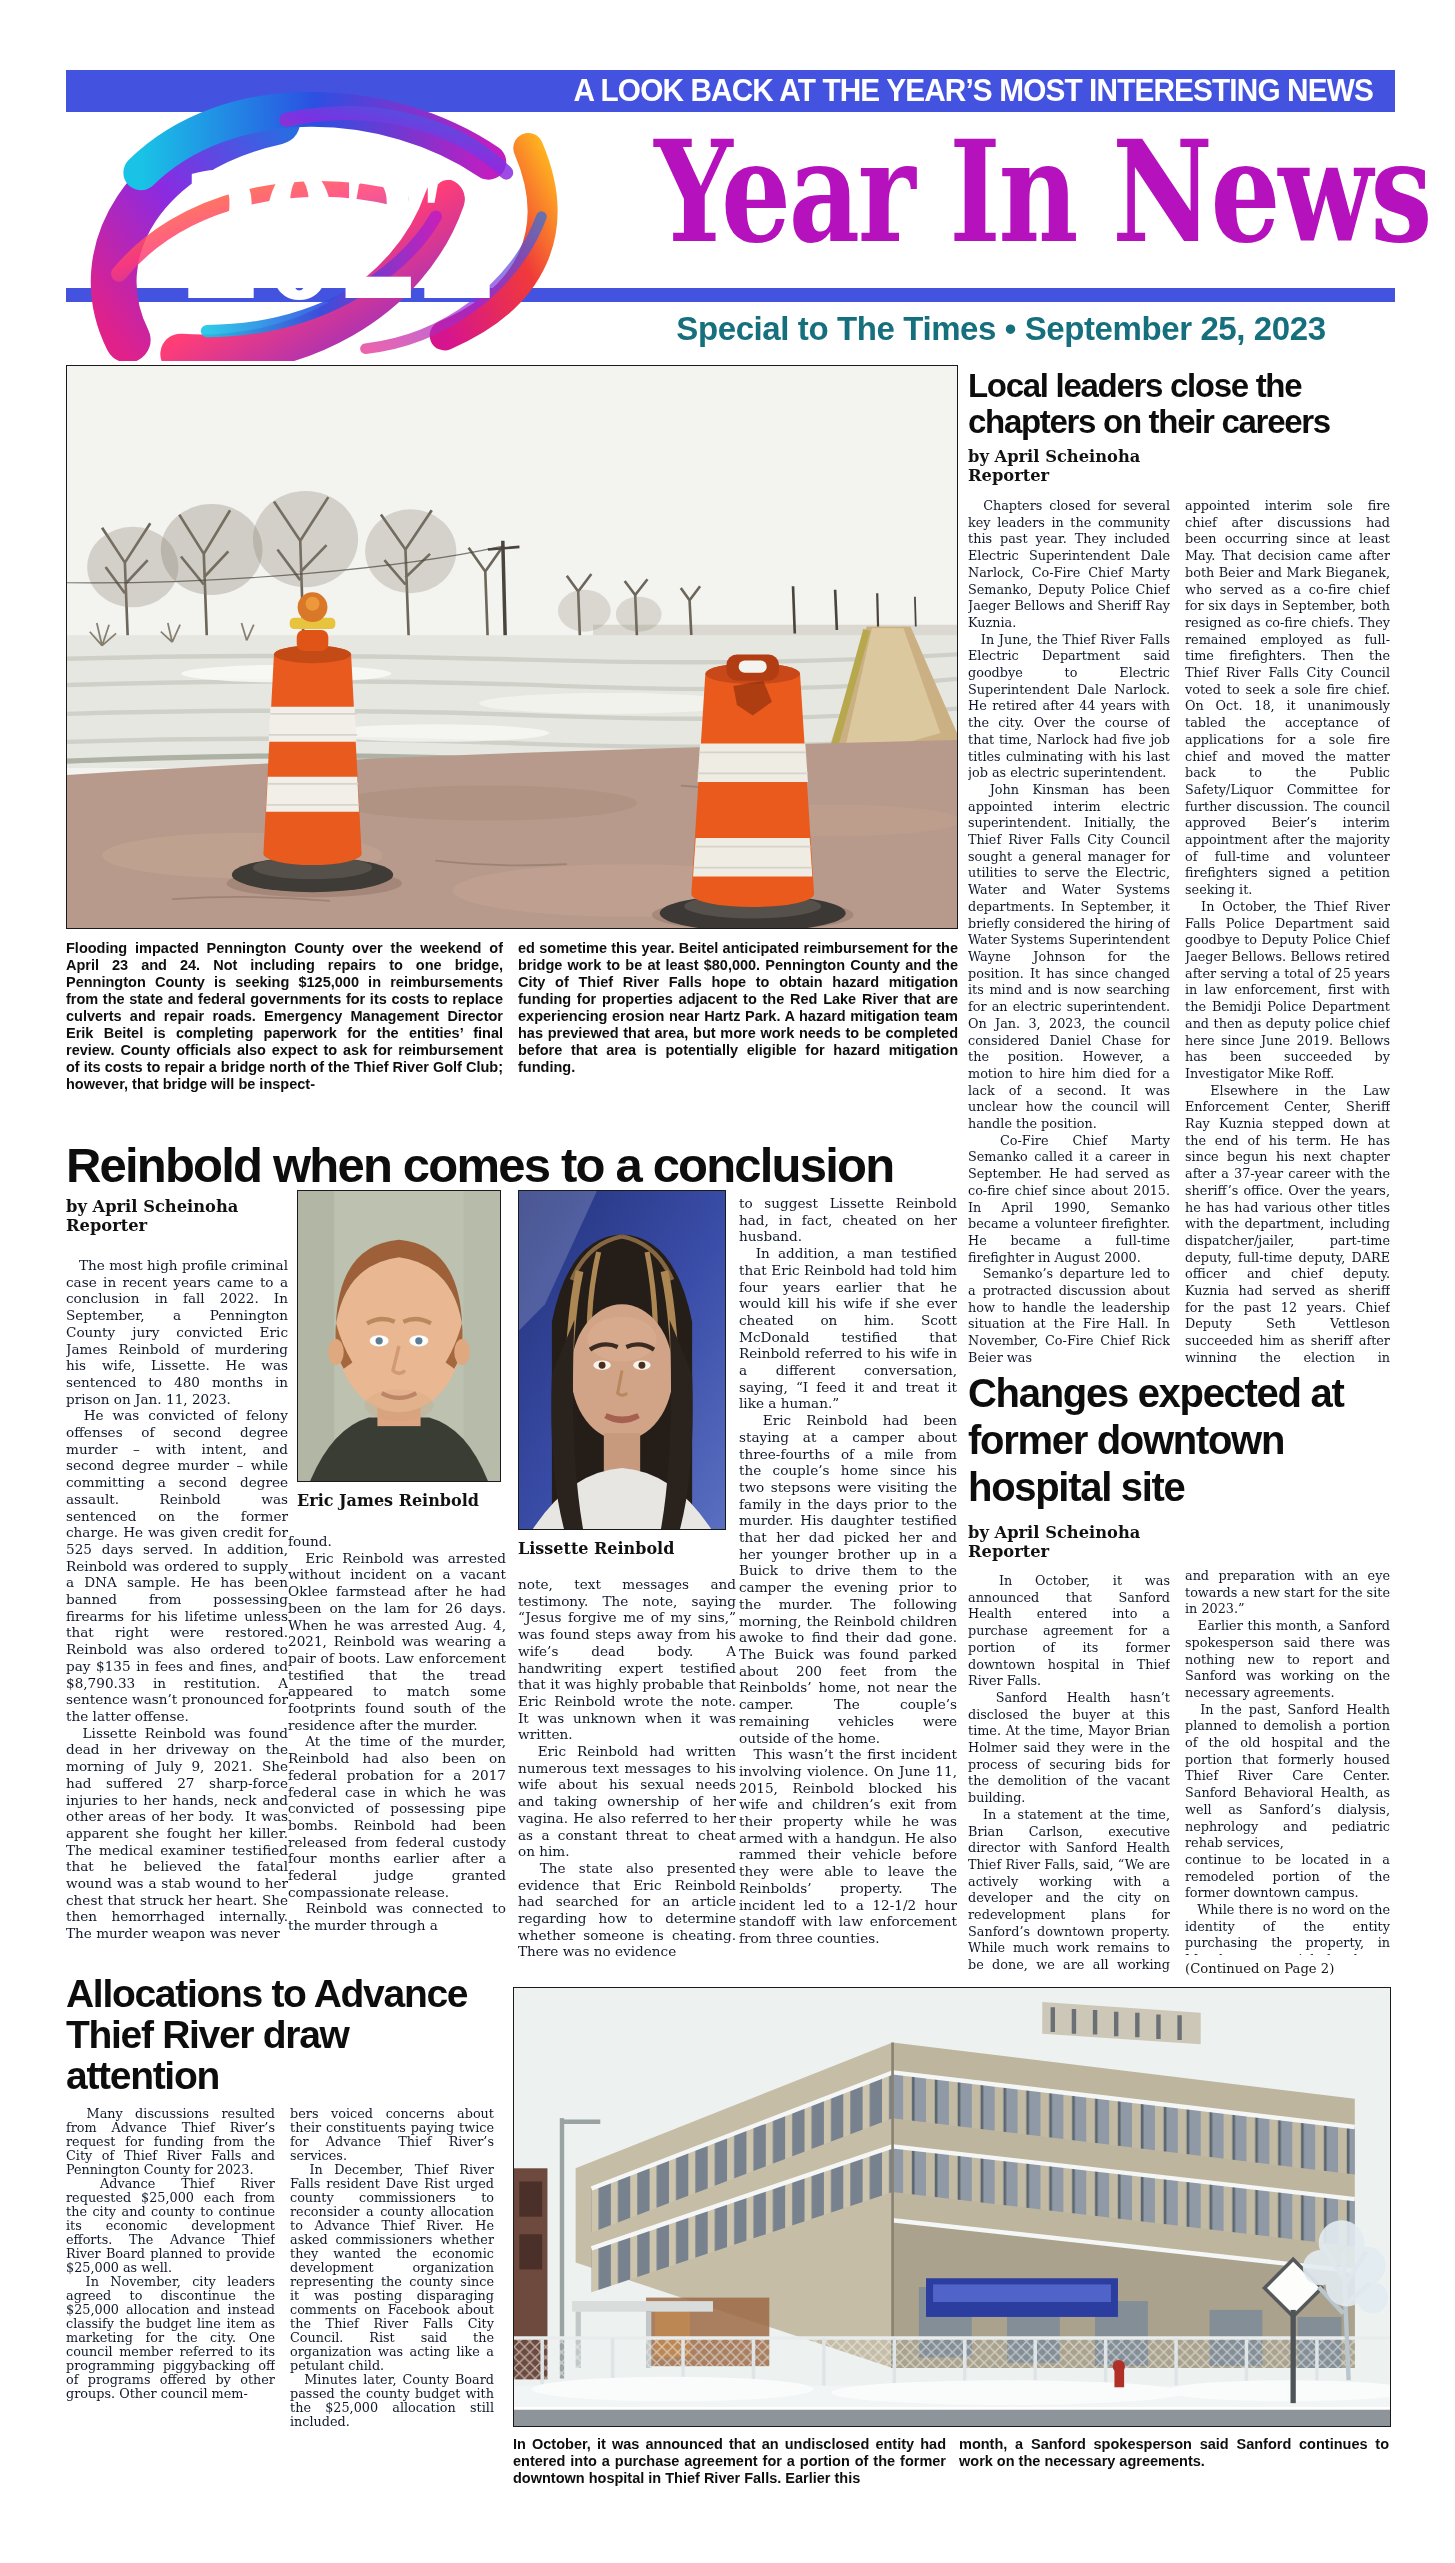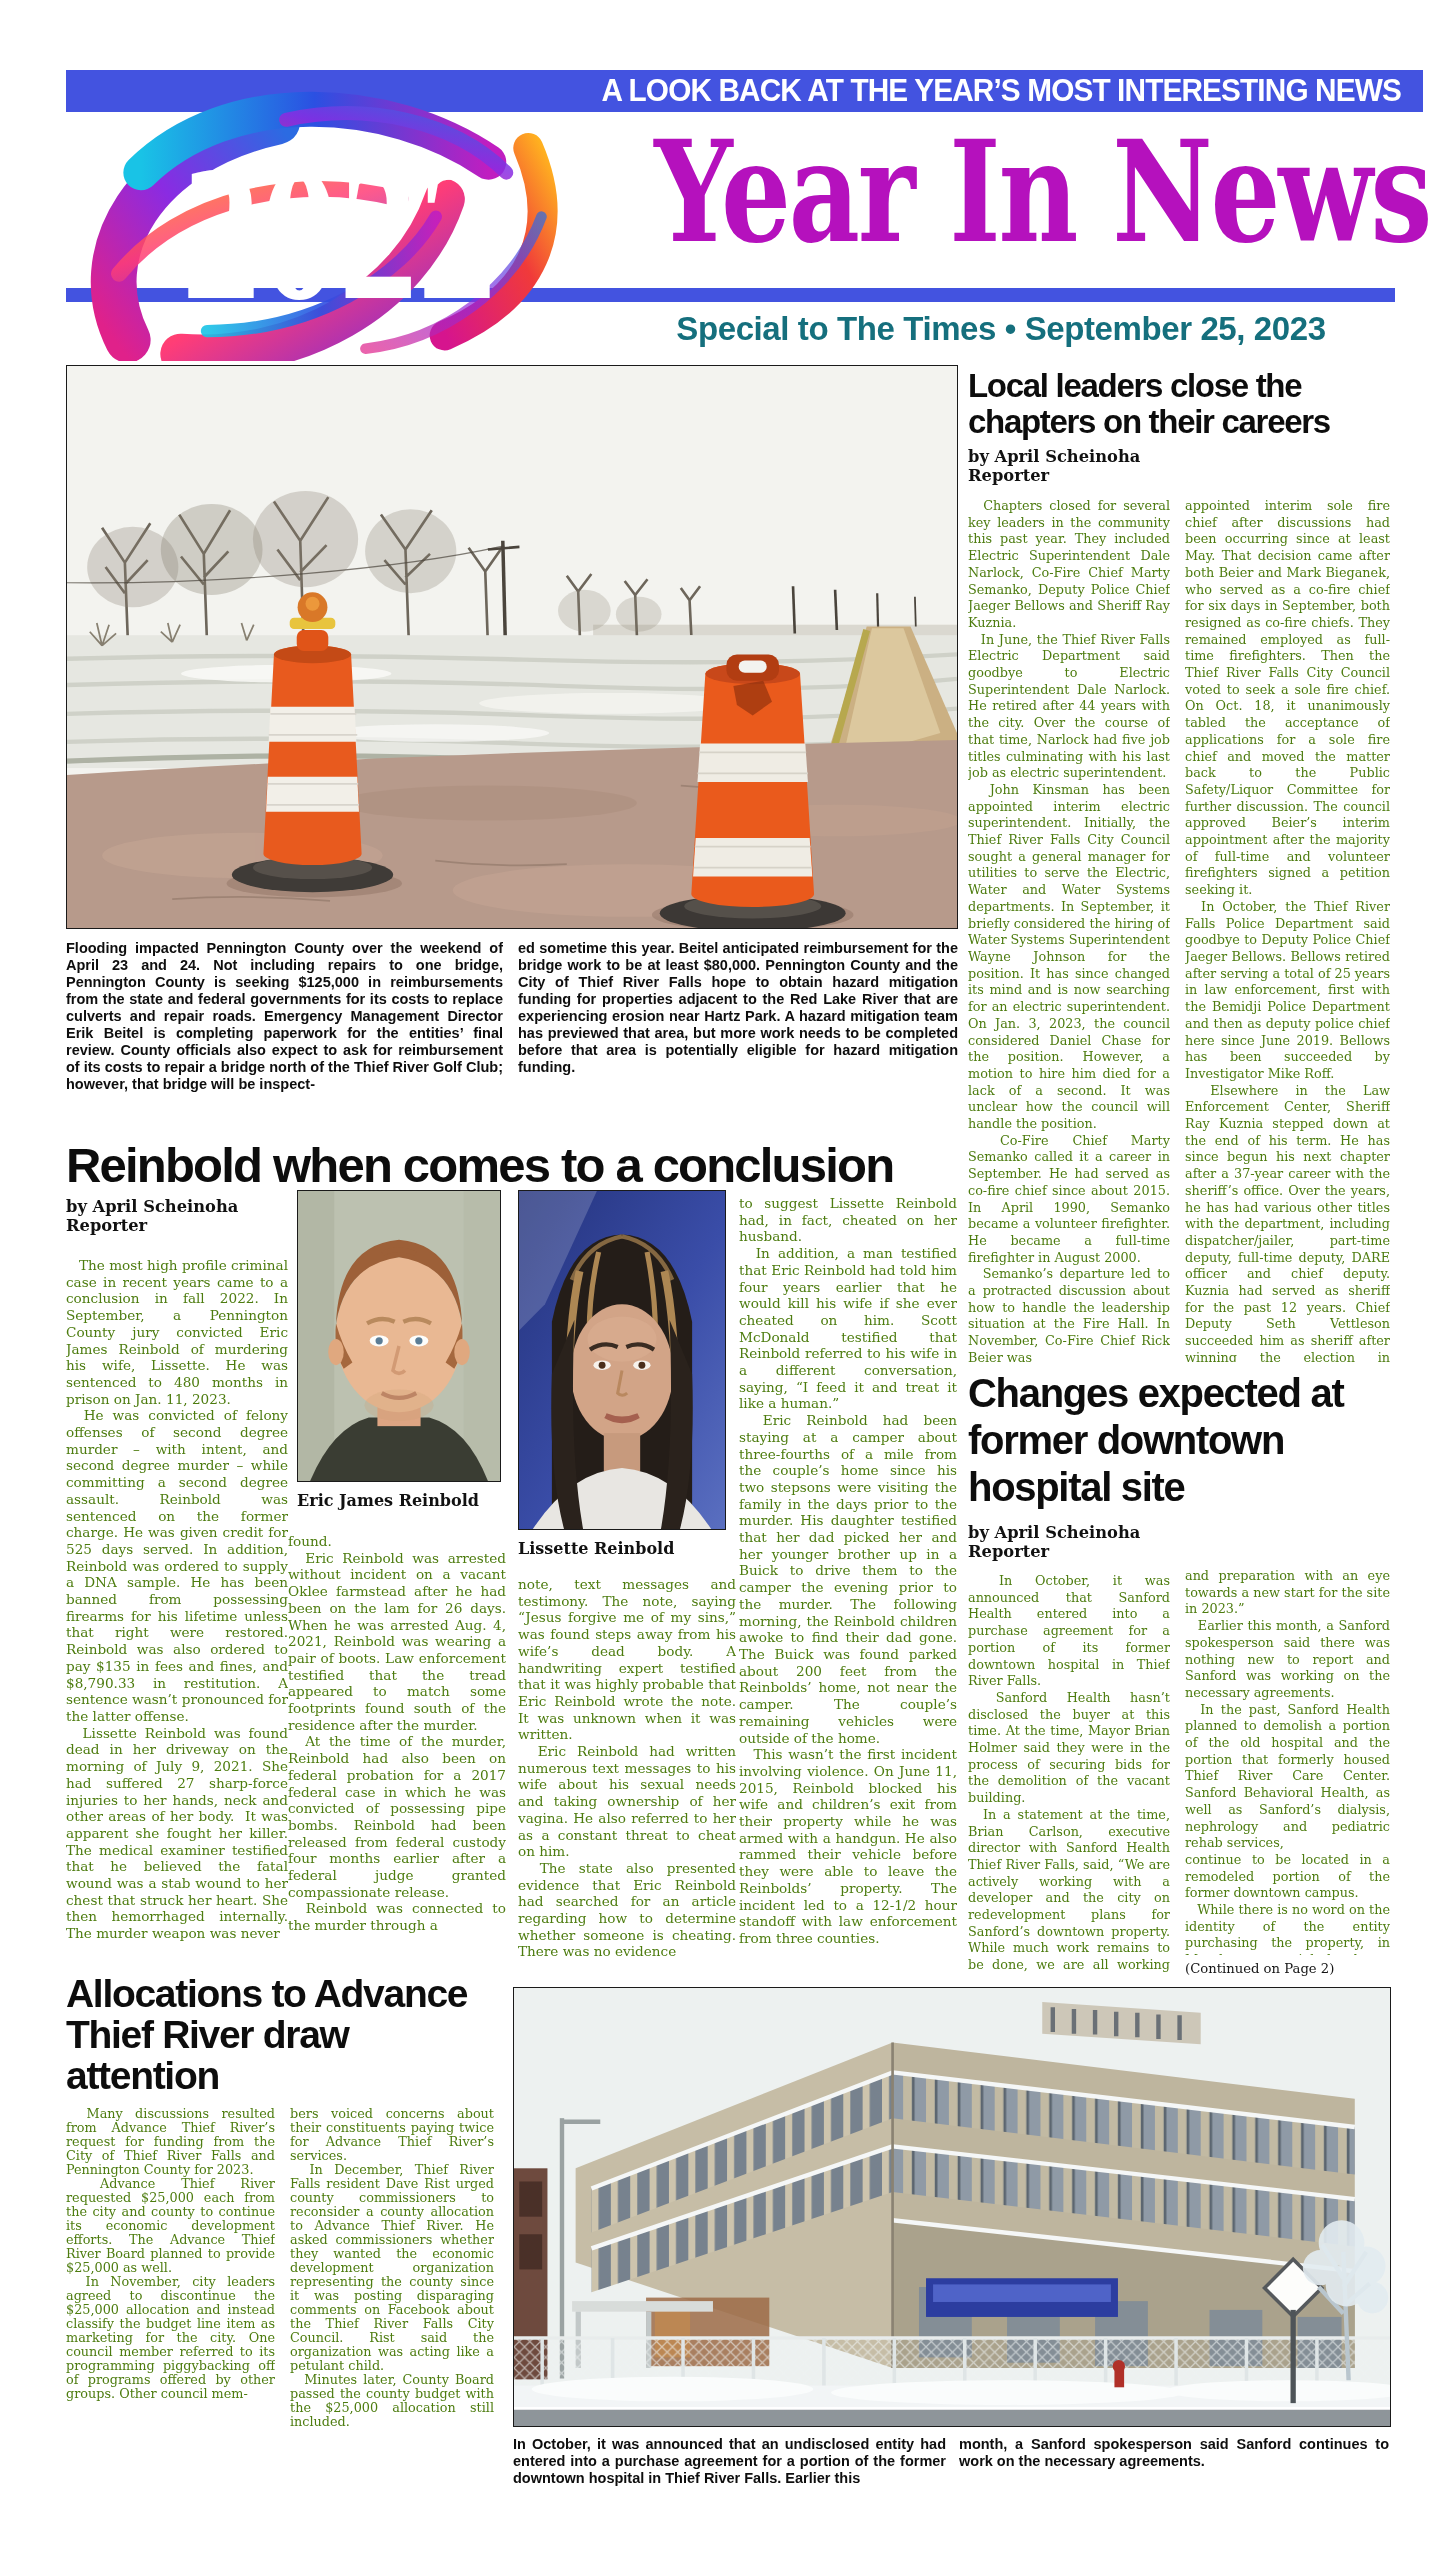--- a/index.html
+++ b/index.html
@@ -1,41 +1,41 @@
 <!DOCTYPE html>
 <html style="--banner_blue: #4353e0; --title_magenta: #b511bd; --dateline_teal: #156f7d; --barrel_orange: #e85a1e;font-size:14px"><head>
 <meta charset="utf-8">
 <style>
   html,body{margin:0;padding:0;background:#888;}
   #page{position:relative;width:1456px;height:2563px;background:#ffffff;overflow:hidden;
         font-family:"Liberation Sans",sans-serif;}
   .abs{position:absolute;}
   .banner{background:var(--banner_blue,#4353e0);color:#fff;font-weight:bold;
-          text-align:right;padding-left:28px;}
+          text-align:right;}
   .banner-text{font-size:31px;letter-spacing:-0.9px;line-height:42px;padding-right:23px;
           transform:scaleX(.96);transform-origin:right center;white-space:nowrap;}
   .stripe{background:var(--banner_blue,#4353e0);}
   .masthead-title{color:var(--title_magenta,#b511bd);font-family:"DejaVu Serif",serif;
           font-weight:bold;font-size:125px;line-height:1;text-align:center;
           transform:scale(.88,1.12);transform-origin:center;white-space:nowrap;letter-spacing:-2.6px;}
   .dateline{color:var(--dateline_teal,#156f7d);font-weight:bold;font-size:33px;
           text-align:center;letter-spacing:-0.4px;}
   .photo-frame{border:1.8px solid #1a1a1a;background:#eee;}
   .photo-frame svg{display:block;}
   .cap{font-family:"Liberation Sans",sans-serif;font-weight:bold;font-size:14.5px;
        line-height:17px;text-align:justify;color:#0e0e0e;white-space:pre-wrap;tab-size:3;overflow:hidden;}
   .headline{font-weight:bold;color:#0d0d0d;letter-spacing:-1.3px;}
   .h-reinbold{font-size:49px;letter-spacing:-1.8px;white-space:nowrap;}
   .h-leaders{font-size:33px;line-height:36px;}
   .h-changes{font-size:40px;line-height:47px;}
   .h-alloc{font-size:39px;line-height:41px;}
   .byline{font-family:"DejaVu Serif",serif;font-weight:bold;font-size:16.3px;line-height:19.4px;
           color:#111;white-space:pre-line;}
   .body-col{font-family:"DejaVu Serif",serif;font-size:13.6px;line-height:16.7px;
-          text-align:justify;color:#4d7c0f;white-space:pre-wrap;tab-size:3;overflow:hidden;}
+          text-align:justify;color:#0f172a;white-space:pre-wrap;tab-size:3;overflow:hidden;}
   .rail{font-size:12.8px;}
   .dense{line-height:14px;}
   .mugcap{font-family:"DejaVu Serif",serif;font-weight:bold;font-size:16px;text-align:left;color:#111;}
   .contd{font-family:"DejaVu Serif",serif;font-size:13.2px;text-align:left;color:#141414;}
 </style>
 </head>
 <body>
 
 <div id="page">
 

